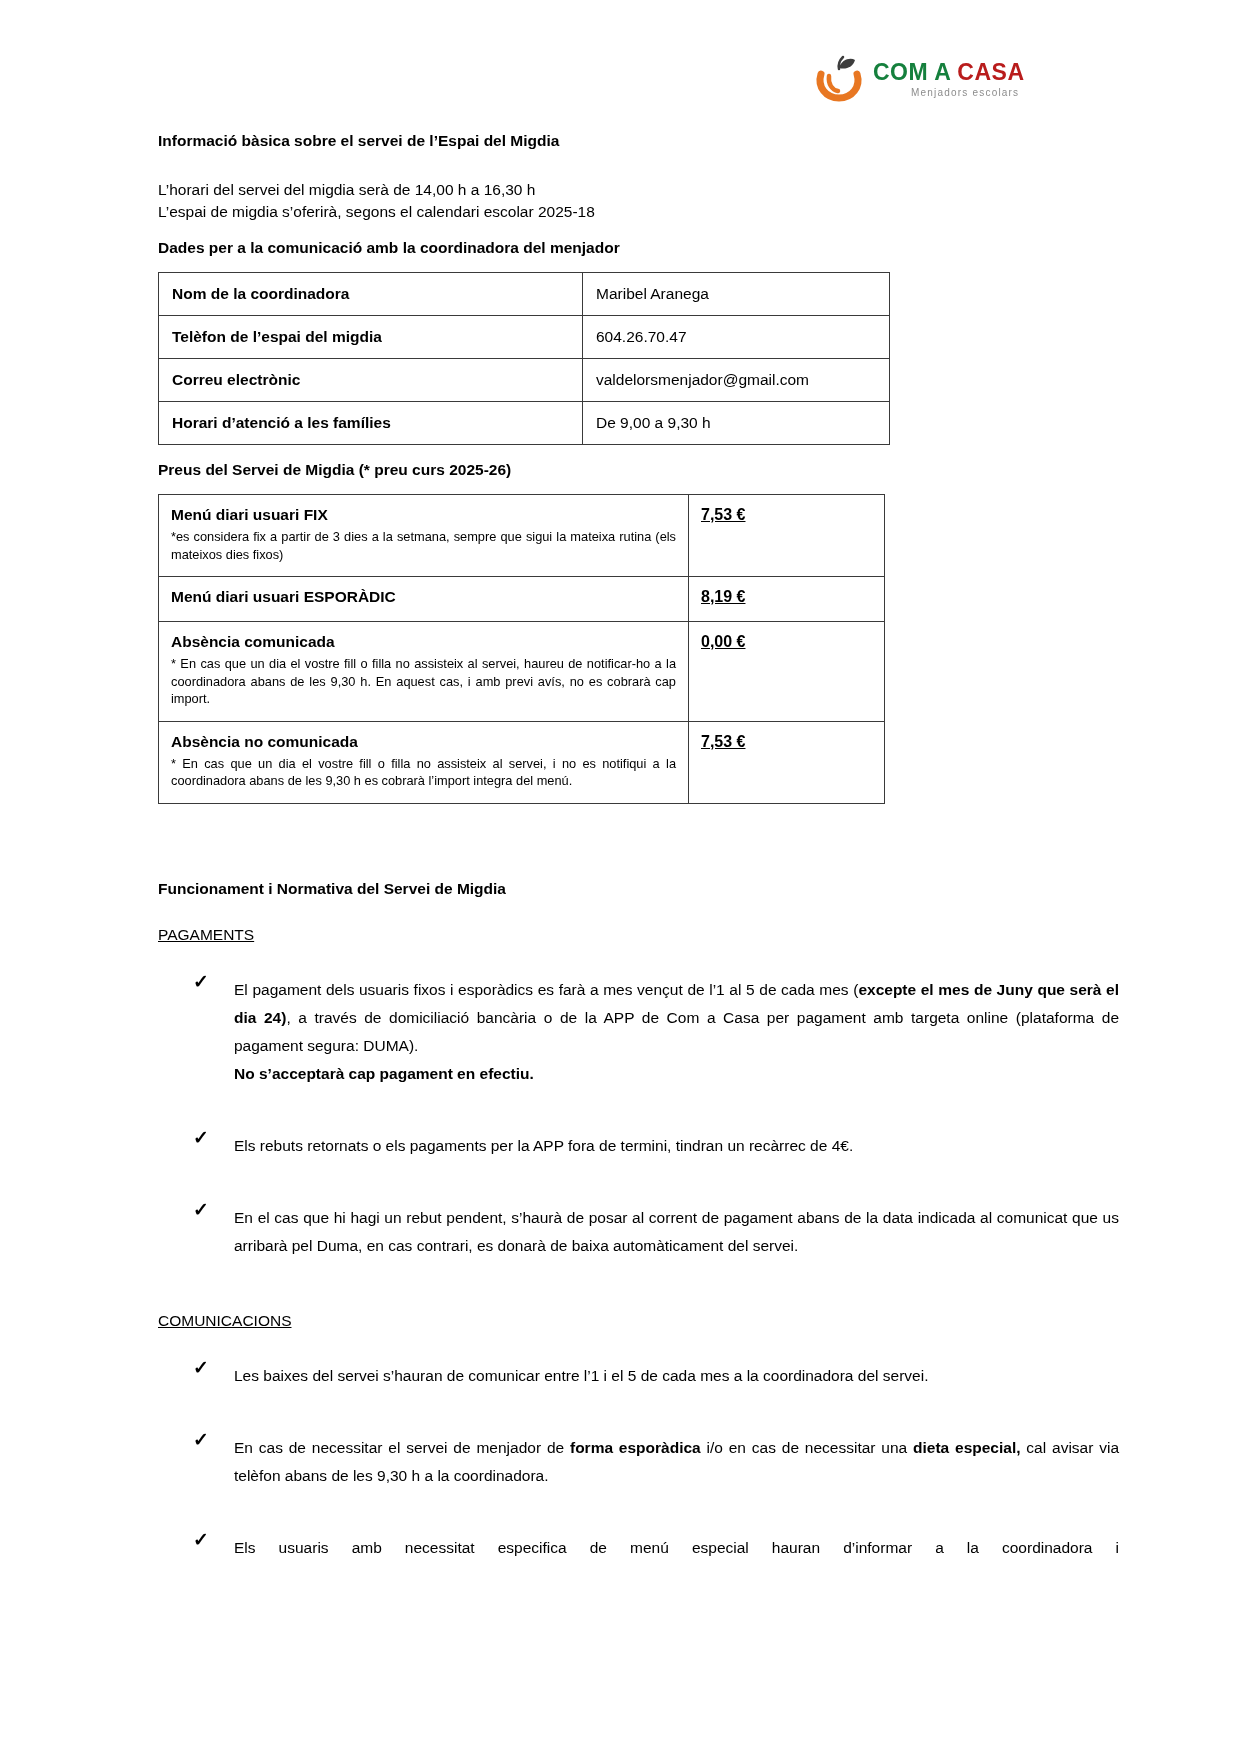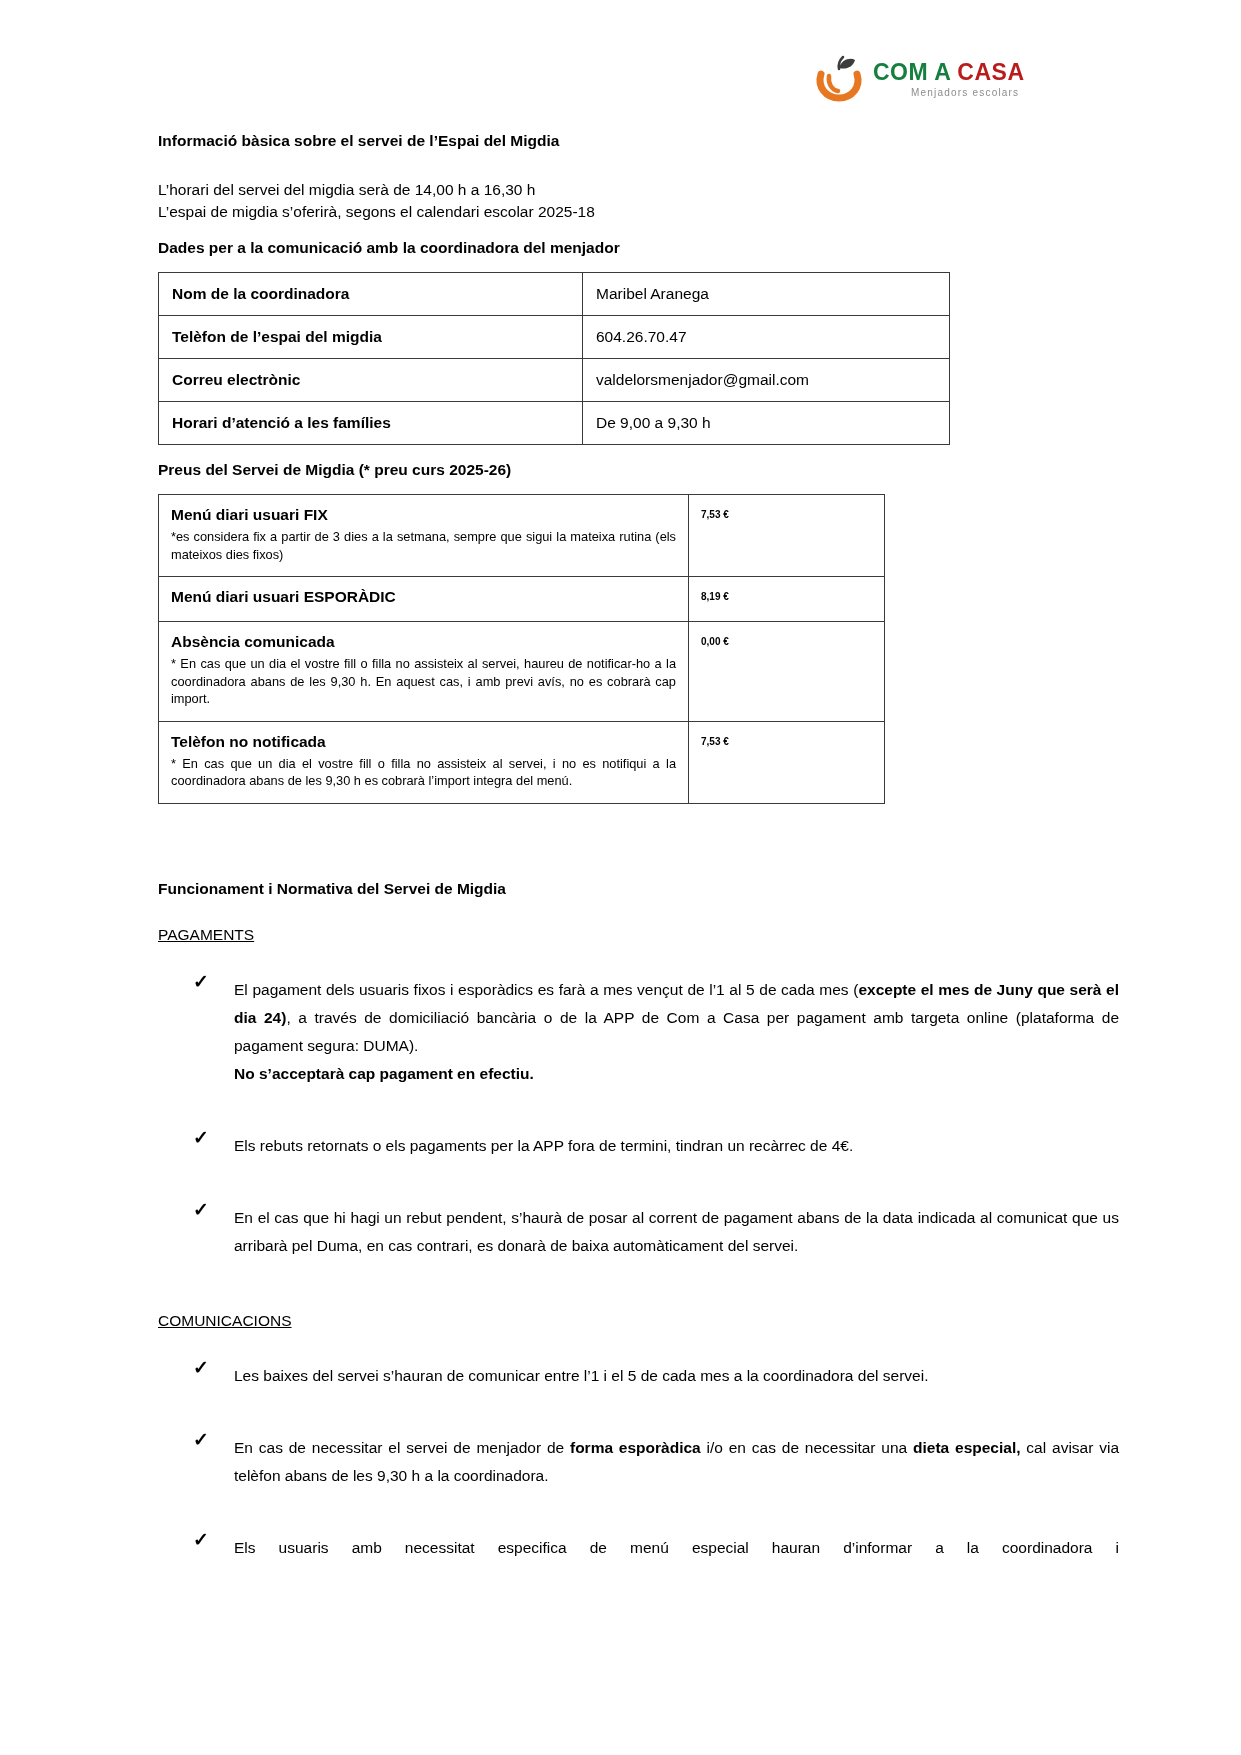--- a/index.html
+++ b/index.html
@@ -40,21 +40,21 @@
     white-space: nowrap;
   }
 
   
   .doc-title { font-size: 15.5px; font-weight: 700; margin: 0 0 27px 0; line-height: 22px; }
   .intro-line { font-size: 15.5px; line-height: 22px; margin: 0; }
   .section-title { font-size: 15.5px; font-weight: 700; margin: 14px 0 0 0; line-height: 22px; }
 
   
   table { border-collapse: collapse; }
-  .contact-table { width: 792px; margin-top: 13px; }
+  .contact-table { width: 732px; margin-top: 13px; }
   .contact-table td {
     border: 1px solid #3a3a3a;
     height: 42px;
     vertical-align: middle;
     padding: 0 13px;
     font-size: 15.5px;
   }
   .contact-table td.lab { width: 397px; font-weight: 700; }
 
   
@@ -65,21 +65,21 @@
     padding: 9px 12px 13px 12px;
   }
   .prices-table td.lab { width: 505px; }
   .price-label { font-size: 15.5px; font-weight: 700; line-height: 22px; }
   .price-note {
     font-size: 12.8px;
     line-height: 17.5px;
     margin-top: 2px;
     text-align: justify;
   }
-  .price-value { font-size: 10px; font-weight: 700; line-height: 22px; }
+  .price-value { font-size: 16px; font-weight: 700; line-height: 22px; text-decoration: underline; }
 
   
   .rules-title { font-size: 15.5px; font-weight: 700; margin: 74px 0 0 0; line-height: 22px; }
   .subheading {
     font-size: 15.5px;
     text-decoration: underline;
     margin: 24px 0 0 0;
     line-height: 22px;
   }
   .subheading.second { margin-top: 42px; }
@@ -172,21 +172,21 @@
         <td class="lab">
           <div class="price-label">Absència comunicada</div>
           <div class="price-note">* En cas que un dia el vostre fill o filla no assisteix al servei, haureu de notificar-ho a la coordinadora abans de les 9,30 h. En aquest cas, i amb previ avís, no es cobrarà cap import.</div>
         </td>
         <td>
           <div class="price-value">0,00 €</div>
         </td>
       </tr>
       <tr>
         <td class="lab">
-          <div class="price-label">Telèfon no notificada</div>
+          <div class="price-label">Absència no comunicada</div>
           <div class="price-note">* En cas que un dia el vostre fill o filla no assisteix al servei, i no es notifiqui a la coordinadora abans de les 9,30 h es cobrarà l’import integra del menú.</div>
         </td>
         <td>
           <div class="price-value">7,53 €</div>
         </td>
       </tr>
     </tbody>
   </table>
 
   <p class="rules-title">Funcionament i Normativa del Servei de Migdia</p>

